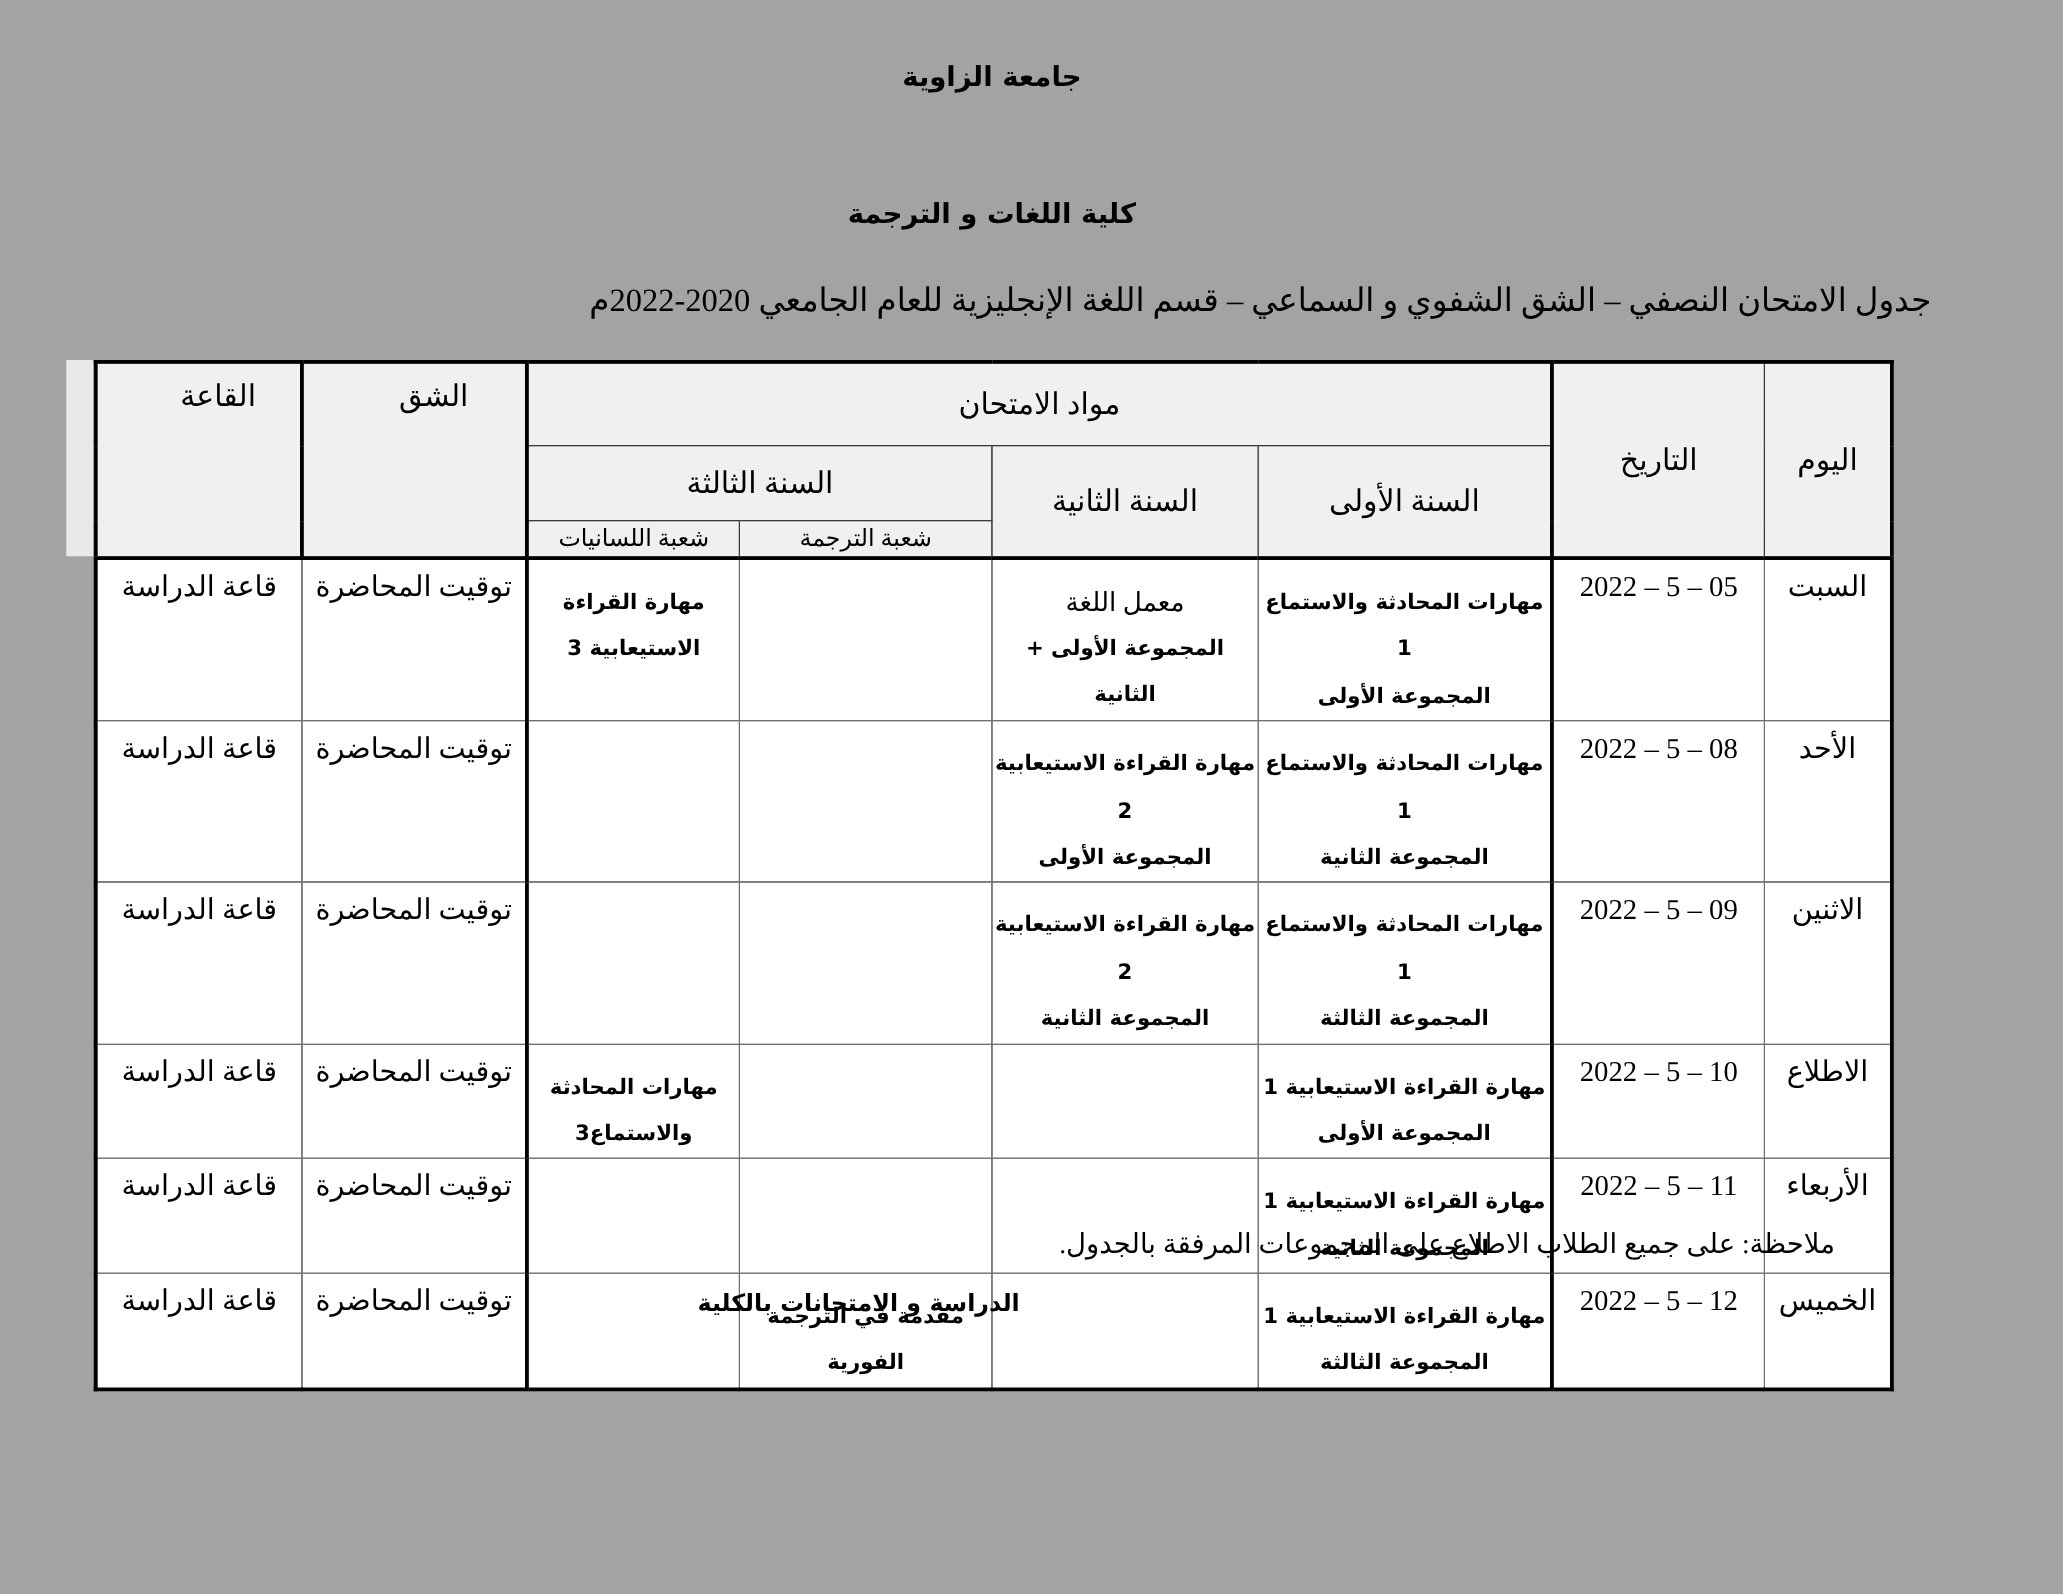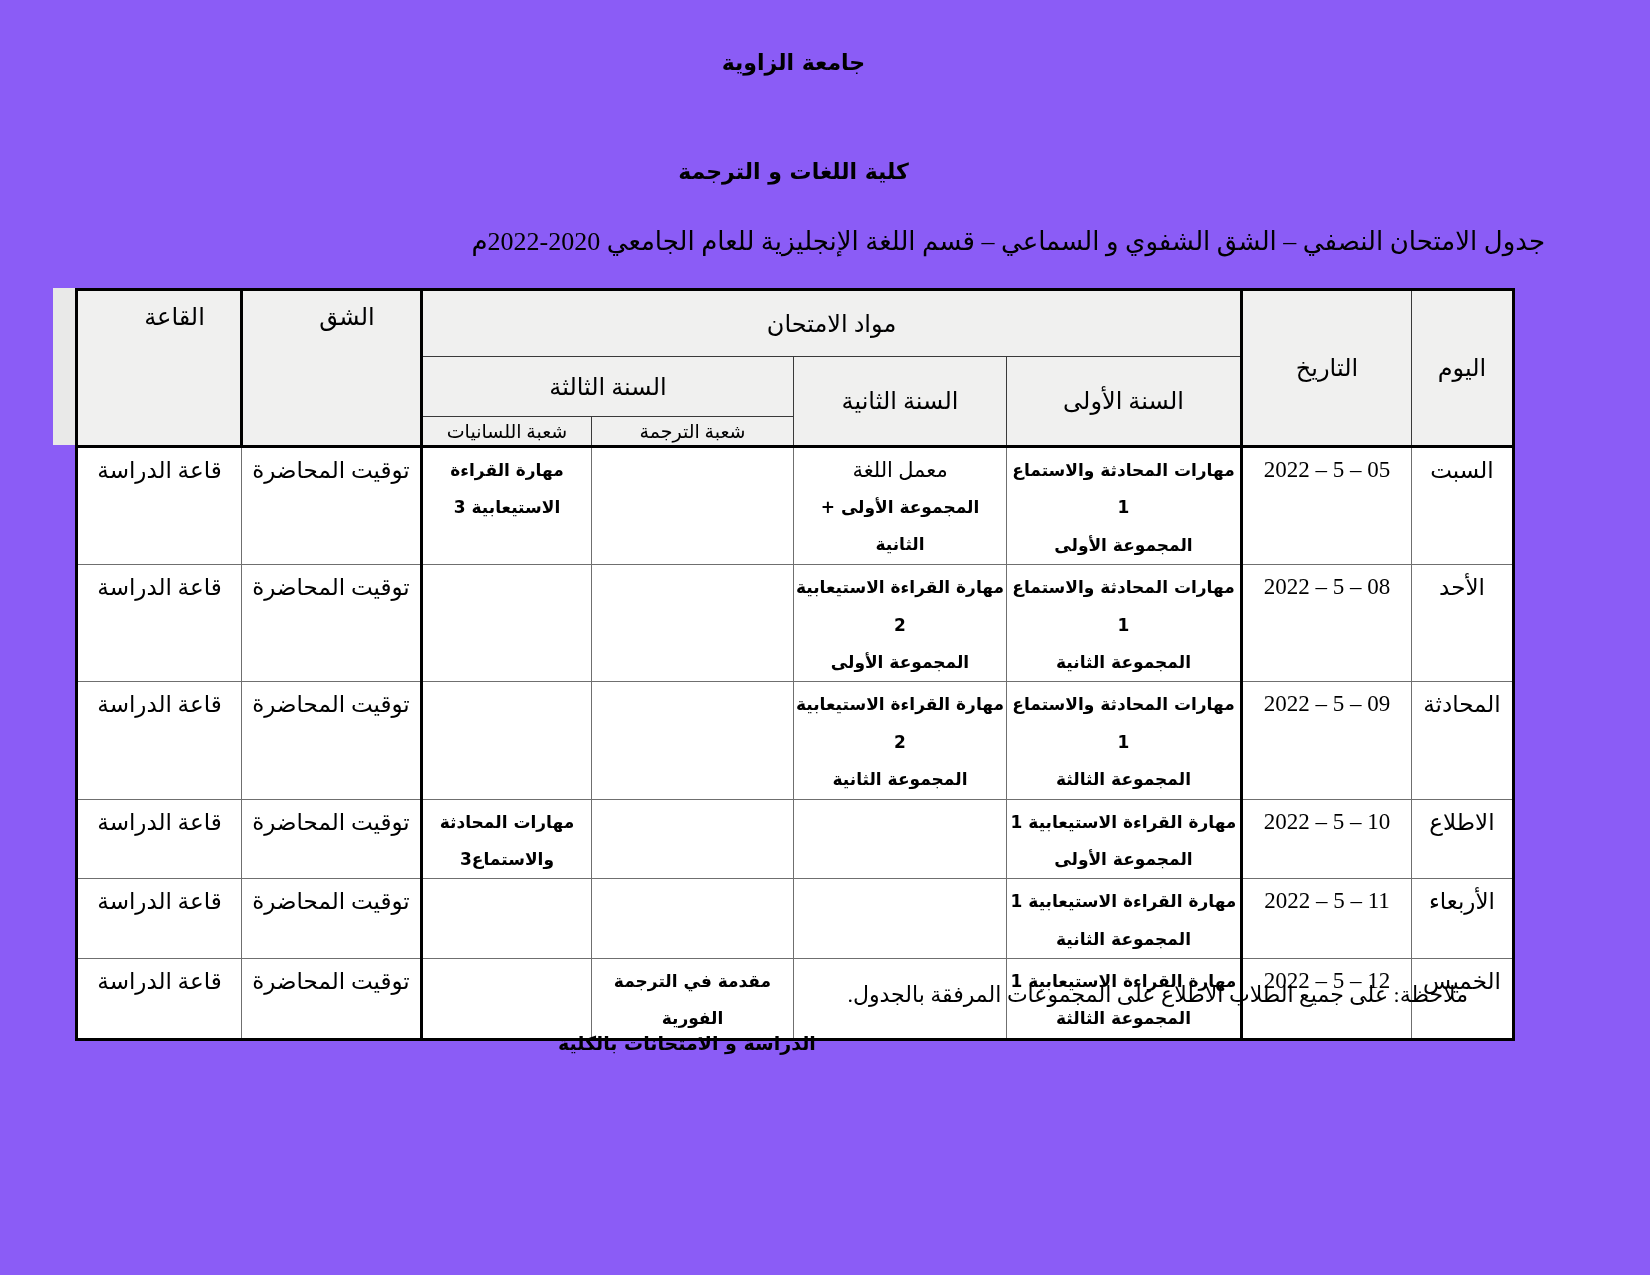--- a/index.html
+++ b/index.html
@@ -1,18 +1,18 @@
 <!DOCTYPE html>
 <html lang="ar"><head>
 <meta charset="utf-8">
 <style>
   * { margin:0; padding:0; box-sizing:border-box; }
   html,body { background:#ffffff; }
   body { font-family:"Liberation Serif","DejaVu Sans",serif; color:#000; }
-  .page { position:relative; width:1650px; height:1275px; background:#8b5cf6; overflow:hidden; }
+  .page { position:relative; width:1650px; height:1275px; background:#a3a3a3; overflow:hidden; }
 
   .doc-title, .doc-subtitle {
     position:absolute; left:75px; width:1437px; text-align:center;
     font-family:"DejaVu Sans",sans-serif; font-weight:bold; font-size:22px; direction:rtl;
   }
   .doc-title { top:50px; }
   .doc-subtitle { top:113px;margin-top:46px; }
 
   .schedule-title {
     position:absolute; top:226px; right:105px; direction:rtl;
@@ -46,21 +46,21 @@
   .blk-r{ border-right:3px solid #000 !important; }
 
   tbody tr { height:75px; }
   tbody td { border:1px solid #6f6f6f; vertical-align:top; background:#fff; }
   td.c-day, td.c-date, td.c-time, td.c-hall {
     font-size:23px; padding-top:9px;
     font-family:"Liberation Serif","DejaVu Sans",serif;
   }
   td.subj {
     font-family:"DejaVu Sans",sans-serif; font-weight:bold;
-    font-size:17px; padding-top:4px;
+    font-size:17px; padding-top:16px;
   }
   td.subj .l { line-height:2.2; }
   
   tbody tr:nth-child(1) td.c-y2 .l:nth-child(1) {
     font-weight:normal; font-size:21px; line-height:1.75;
     font-family:"Liberation Serif","DejaVu Sans",serif;
   }
 
   .note-groups {
     position:absolute; top:982px; right:182px; direction:rtl; font-size:22px;
@@ -150,21 +150,21 @@
           <div class="l"></div>
         </td>
         <td class="subj c-lg">
           <div class="l"></div>
           <div class="l"></div>
         </td>
         <td class="c-time blk-r">توقيت المحاضرة</td>
         <td class="c-hall">قاعة الدراسة</td>
       </tr>
       <tr>
-        <td class="c-day">المحادثة</td>
+        <td class="c-day">الاثنين</td>
         <td class="c-date blk-l">09 – 5 – 2022</td>
         <td class="subj c-y1">
           <div class="l">مهارات المحادثة والاستماع 1</div>
           <div class="l">المجموعة الثالثة</div>
         </td>
         <td class="subj c-y2">
           <div class="l">مهارة القراءة الاستيعابية 2</div>
           <div class="l">المجموعة الثانية</div>
         </td>
         <td class="subj c-tr2">

